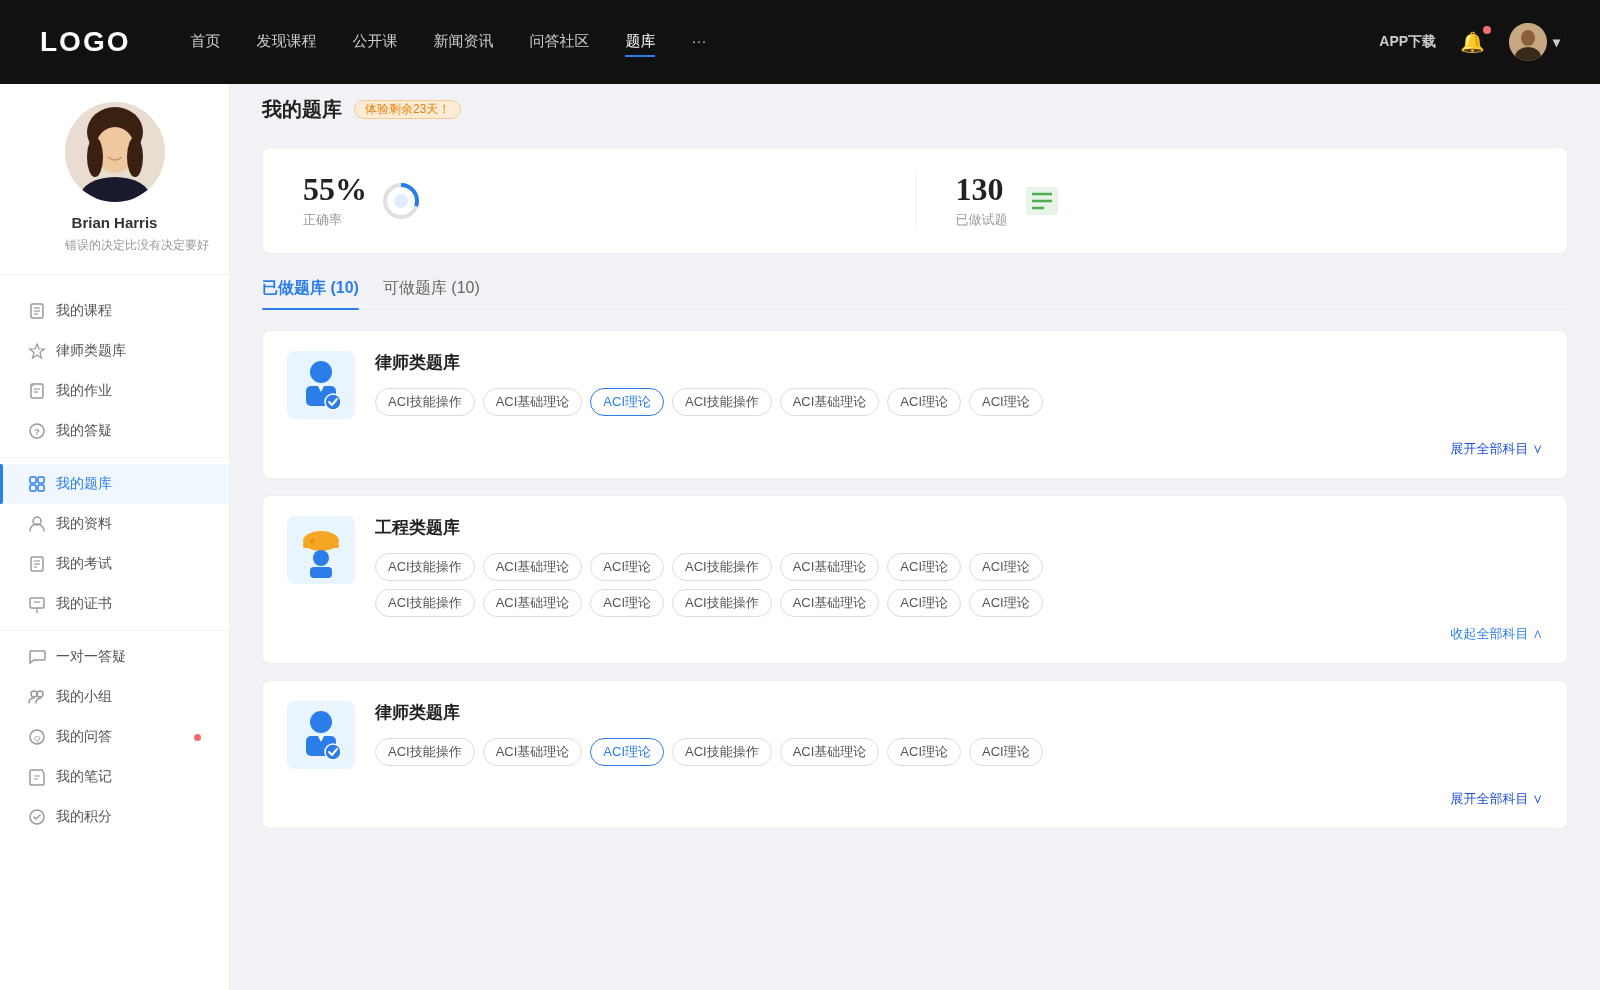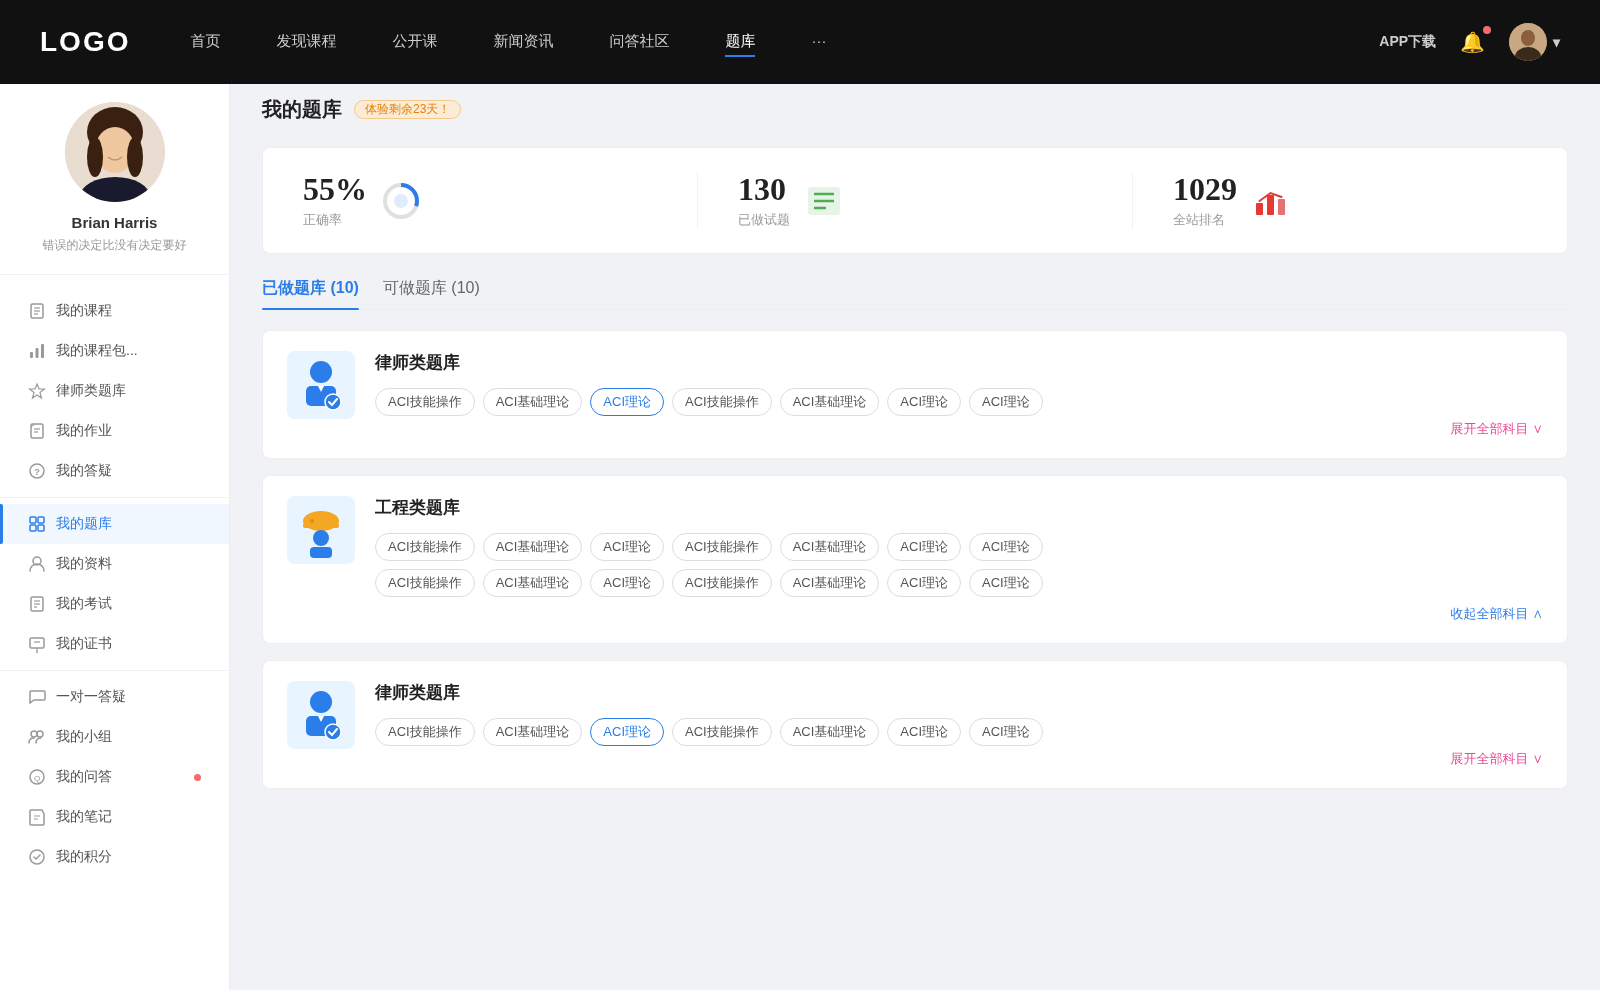--- a/index.html
+++ b/index.html
@@ -19,21 +19,21 @@
     }
     .navbar-logo {
       font-size: 28px;
       font-weight: 900;
       color: white;
       letter-spacing: 2px;
       margin-right: 20px;
     }
     .navbar-nav {
       display: flex;
-      gap: 56px;
+      gap: 36px;
       flex: 1;
     }
     .nav-item {
       color: #ccc;
       font-size: 15px;
       cursor: pointer;
       padding: 4px 0;
     }
     .nav-item.active {
       color: white;
@@ -120,20 +120,21 @@
     .profile-avatar svg { width: 100px; height: 100px; }
     .profile-name {
       font-size: 15px;
       font-weight: 600;
       color: #333;
       margin-bottom: 6px;
     }
     .profile-desc {
       font-size: 12px;
       color: #999;
+      text-align: right;
     }
     .sidebar-menu {
       padding: 16px 0;
     }
     .menu-item {
       display: flex;
       align-items: center;
       gap: 10px;
       padding: 11px 28px;
       font-size: 14px;
@@ -314,24 +315,24 @@
       background: white;
       cursor: pointer;
     }
     .tag.active-tag {
       color: #2b7de9;
       border-color: #2b7de9;
       background: white;
     }
     .qbank-expand {
       font-size: 13px;
-      color: #ec4899;
+      color: #1d4ed8;
       cursor: pointer;
       text-align: right;
-      margin-top: 4px;
+      margin-top: 24px;
     }
     .qbank-collapse {
       font-size: 13px;
       color: #2b7de9;
       cursor: pointer;
       text-align: right;
       margin-top: 8px;
     }
     .qbank-tags-row2 {
       display: flex;
@@ -407,30 +408,20 @@
           <svg viewBox="0 0 18 18" fill="none" xmlns="http://www.w3.org/2000/svg" class="icon-svg">
             <rect x="3" y="2" width="12" height="14" rx="1.5" stroke="#999" stroke-width="1.5"></rect>
             <line x1="6" y1="6" x2="12" y2="6" stroke="#999" stroke-width="1.2"></line>
             <line x1="6" y1="9" x2="12" y2="9" stroke="#999" stroke-width="1.2"></line>
             <line x1="6" y1="12" x2="10" y2="12" stroke="#999" stroke-width="1.2"></line>
           </svg>
         </span>
         <span class="menu-label">我的课程</span>
       </div>
 
-      <div class="menu-item">
-        <span class="menu-icon">
-          <svg viewBox="0 0 18 18" fill="none" xmlns="http://www.w3.org/2000/svg" class="icon-svg">
-            <rect x="2" y="10" width="3" height="6" rx="1" fill="#999"></rect>
-            <rect x="7.5" y="6" width="3" height="10" rx="1" fill="#999"></rect>
-            <rect x="13" y="2" width="3" height="14" rx="1" fill="#999"></rect>
-          </svg>
-        </span>
-        <span class="menu-label">我的课程包...</span>
-      </div>
 
       <div class="menu-item">
         <span class="menu-icon">
           <svg viewBox="0 0 18 18" fill="none" xmlns="http://www.w3.org/2000/svg" class="icon-svg">
             <polygon points="9,2 11,7 16.5,7 12,10.5 13.5,16 9,13 4.5,16 6,10.5 1.5,7 7,7" stroke="#999" stroke-width="1.2" fill="none"></polygon>
           </svg>
         </span>
         <span class="menu-label">律师类题库</span>
       </div>
 
@@ -588,32 +579,20 @@
         </div>
         <svg width="40" height="40" viewBox="0 0 40 40">
           <rect x="4" y="6" width="32" height="28" rx="3" fill="#e8f4e8"></rect>
           <line x1="10" y1="13" x2="30" y2="13" stroke="#4caf50" stroke-width="2.5"></line>
           <line x1="10" y1="20" x2="30" y2="20" stroke="#4caf50" stroke-width="2.5"></line>
           <line x1="10" y1="27" x2="22" y2="27" stroke="#4caf50" stroke-width="2.5"></line>
         </svg>
       </div>
 
 
-      <div class="stat-item">
-        <div class="stat-text">
-          <div class="stat-value">1029</div>
-          <div class="stat-label">全站排名</div>
-        </div>
-        <svg width="40" height="40" viewBox="0 0 40 40">
-          <rect x="5" y="22" width="7" height="12" rx="1" fill="#e53935"></rect>
-          <rect x="16" y="14" width="7" height="20" rx="1" fill="#e53935"></rect>
-          <rect x="27" y="18" width="7" height="16" rx="1" fill="#e57373"></rect>
-          <polyline points="8.5,20 19.5,12 30.5,16" stroke="#e53935" stroke-width="2" fill="none" stroke-linecap="round"></polyline>
-        </svg>
-      </div>
     </div>
 
     <div class="tabs-row">
       <div class="tab-item active">已做题库 (10)</div>
       <div class="tab-item">可做题库 (10)</div>
     </div>
 
     <div class="qbank-card">
       <div class="qbank-icon-wrap">
         <svg width="50" height="55" viewBox="0 0 50 55">

